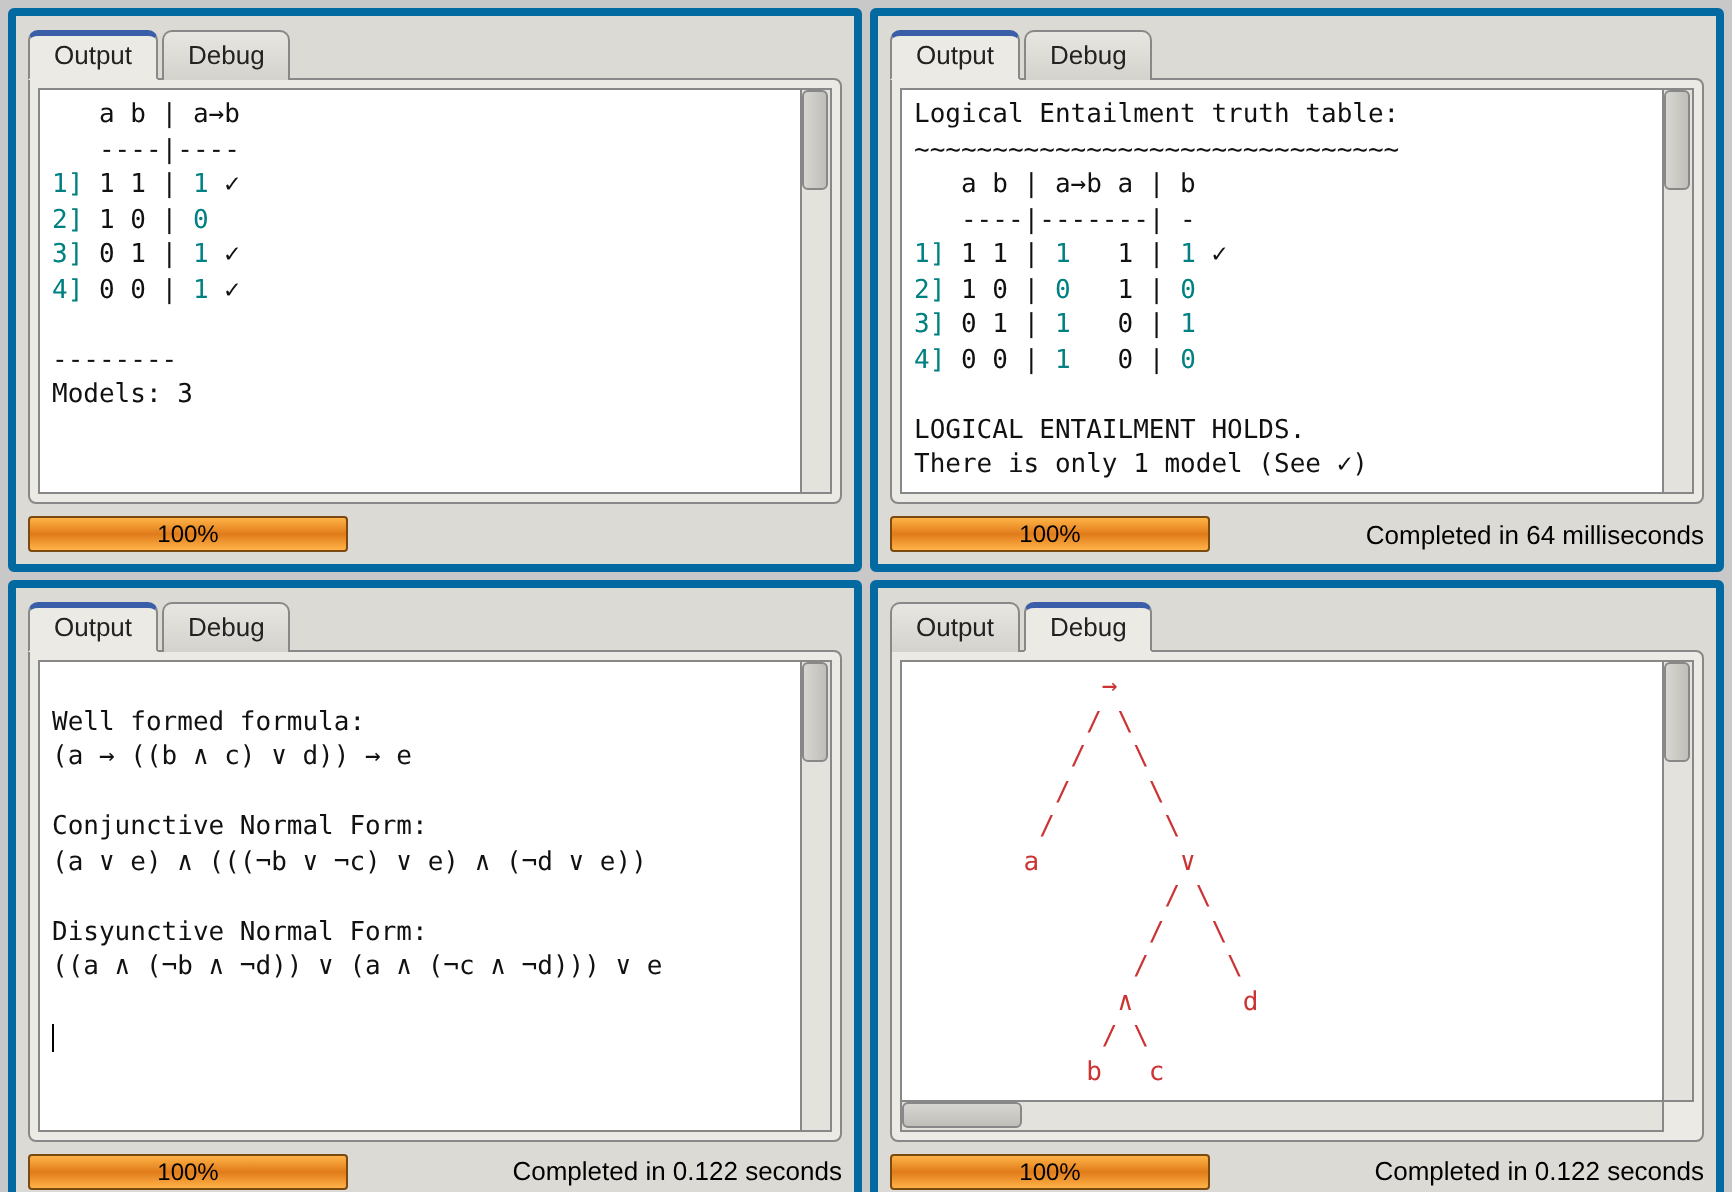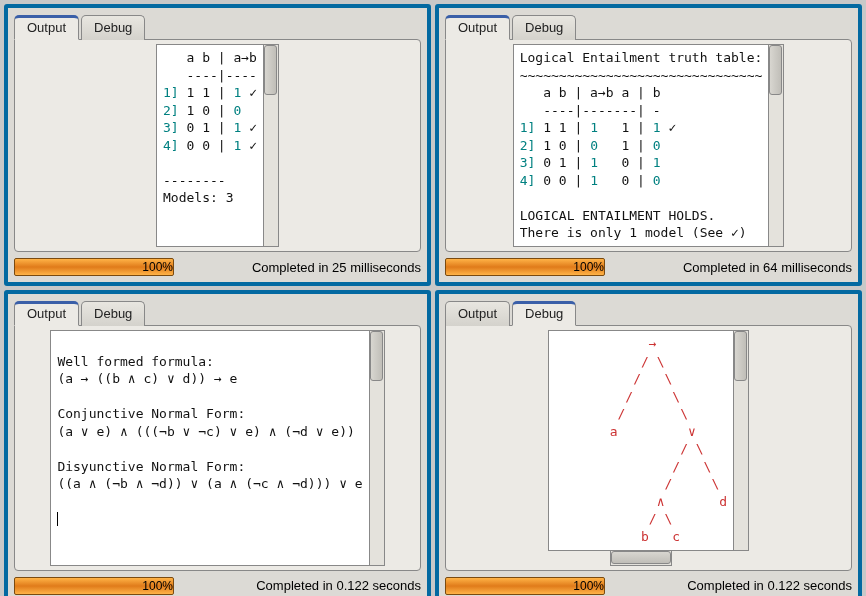--- a/index.html
+++ b/index.html
@@ -120,21 +120,21 @@
   }
   .progress {
     flex: 0 0 160px;
     height: 18px;
     border: 1px solid #7a4a10;
     border-radius: 2px;
     background: linear-gradient(to bottom, #ffb347 0%, #e07b1a 50%, #ffb347 100%);
     position: relative;
     color: #000;
     font-size: 12px;
-    text-align: right;
+    text-align: center;
     line-height: 16px;
   }
   .status-text {
     font-size: 13px;
     color: #000;
     white-space: nowrap;
   }
   .teal { color: #008080; }
   .red { color: #cc3333; }
   .cursor {
@@ -142,21 +142,20 @@
     width: 1px;
     height: 14px;
     background: #000;
     vertical-align: text-bottom;
   }
   .content-wrap {
     display:flex;
     flex-direction:column;
     flex:1;
     min-height:0;
-    align-items:center;
   }
   .content-row {
     display:flex;
     flex:1;
     min-height:0;
   }
 </style>
 </head>
 <body>
 
@@ -180,21 +179,20 @@
 --------
 Models: 3</div>
           <div class="scrollv">
               <div class="thumb"></div>
             </div>
         </div>
       </div>
     </div>
     <div class="status-row">
       <div class="progress">100%</div>
-      <div class="status-text">Completed in 25 milliseconds</div>
     </div>
   </div>
 
   <div class="panel">
     <div class="tabs">
       <div class="tab active">Output</div>
       <div class="tab">Debug</div>
     </div>
     <div class="content-frame">
       <div class="content-wrap">

